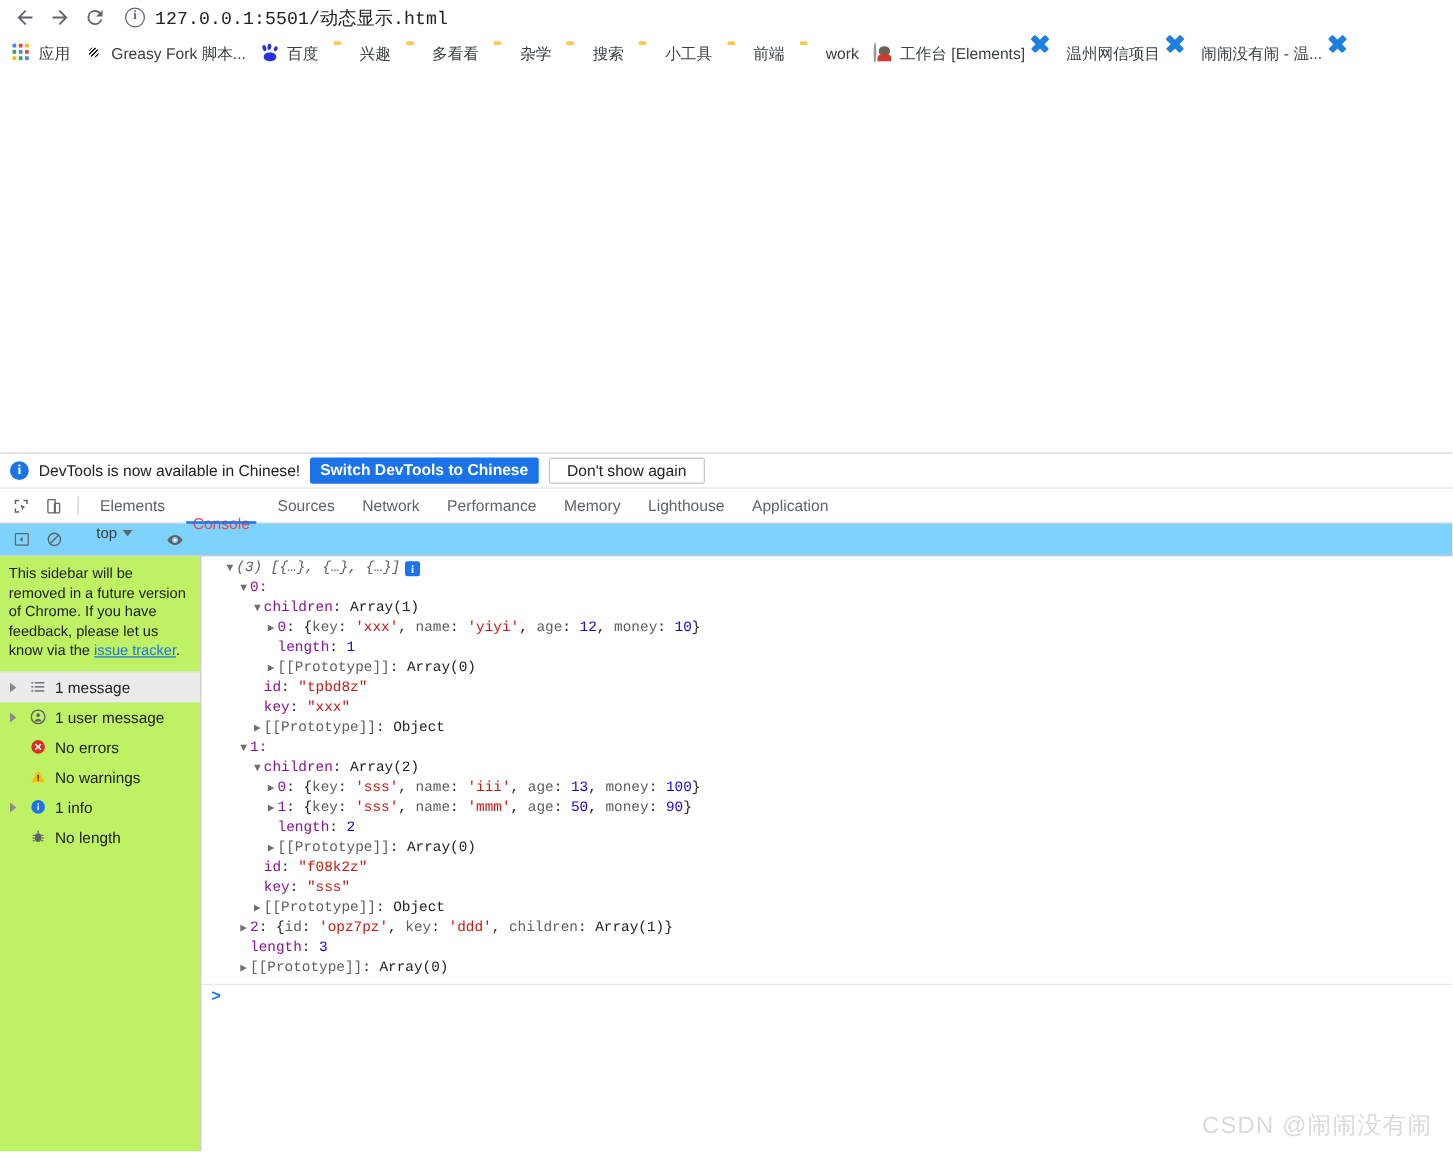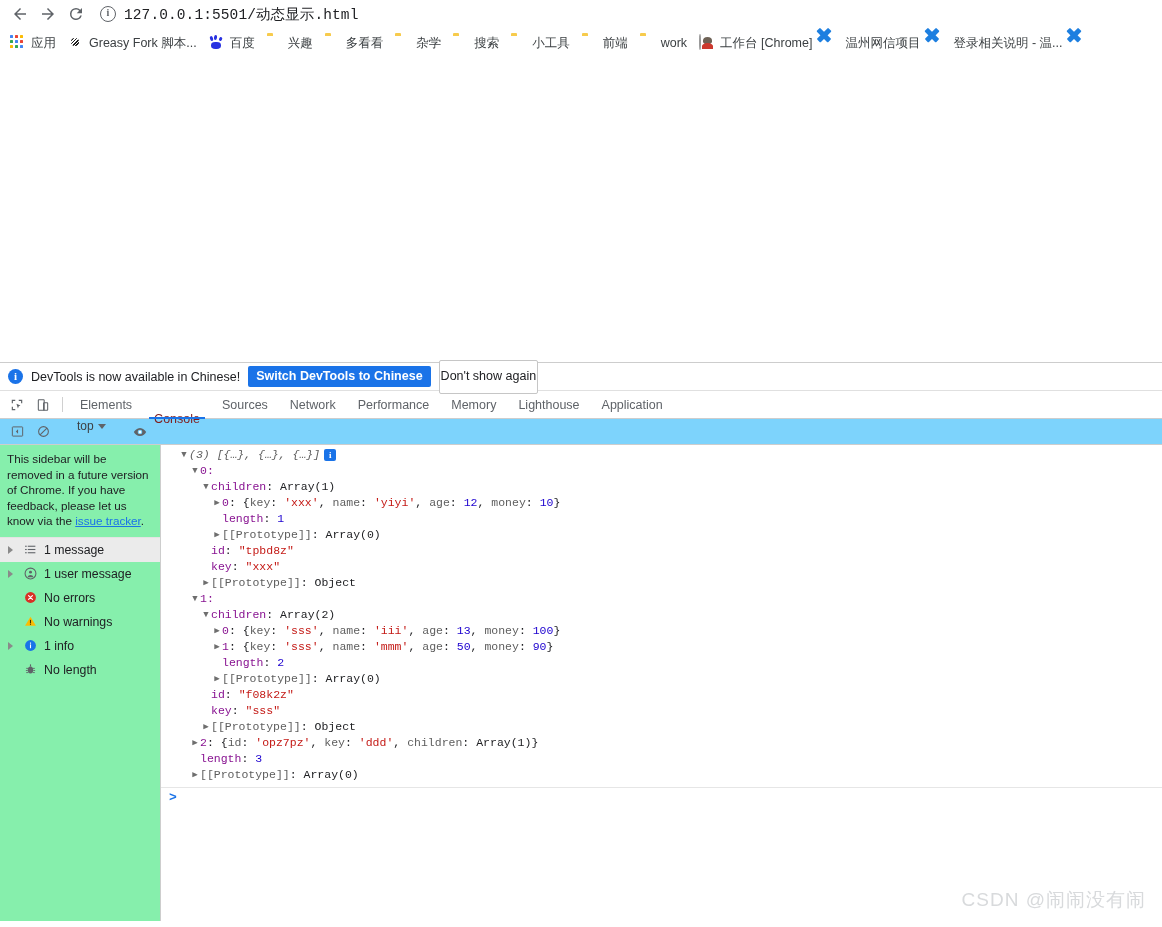--- a/index.html
+++ b/index.html
@@ -108,38 +108,38 @@
     font-family:"Liberation Serif", serif; flex:0 0 auto;
   }
   .notice-text { font-size:12.5px; color:#202124; }
   .btn-blue {
     background:#1a73e8; color:#fff; font-size:12.5px; font-weight:700;
     border:none; border-radius:2px; padding:3px 8px; height:21px; line-height:15px;
     cursor:pointer; white-space:nowrap;
   }
   .btn-plain {
     background:#fff; color:#202124; font-size:12.5px;
-    border:1px solid #c6c6c6; border-radius:2px; padding:3px 1px; height:34px; line-height:15px;
+    border:1px solid #c6c6c6; border-radius:2px; padding:3px 14px; height:21px; line-height:15px;
     cursor:pointer; white-space:nowrap;
   }
 
   .dt-tabbar {
     height: 27px; display:flex; align-items:stretch;
     background:#ffffff; border-bottom: 1px solid #cdcdcd; padding-left: 4px;
   }
   .dt-tool-ico {
     width:26px; display:flex; align-items:center; justify-content:center; color:#5f6368;
   }
   .dt-sep { width:1px; background:#d0d0d0; margin: 6px 6px; flex:0 0 auto; }
   .dt-tab {
     display:flex; align-items:center; padding: 0 11px;
     font-size:12.5px; color:#5f6368; white-space:nowrap; cursor:pointer;
     position:relative;
   }
-  .dt-tab.active { color:#7f1d1d;margin-top:28px; }
+  .dt-tab.active { color:#ef4444;margin-top:28px; }
   .dt-tab.active:after {
     content:""; position:absolute; left:6px; right:6px; bottom:0; height:2px; background:#1a73e8;
   }
 
   .console-toolbar {
     height: 25px; display:flex; align-items:flex-start; gap:0;
     background:#7dd3fc; border-bottom:1px solid #cdcdcd; padding-left:4px;
   }
   .ct-btn { width:26px; height:25px; display:flex; align-items:center; justify-content:center; color:#5f6368; cursor:pointer; }
   .ct-ctx {
@@ -153,21 +153,21 @@
     font-size:12px; color:#202124; padding: 0 6px; box-sizing:border-box;
     font-family:"Liberation Sans", sans-serif; outline:none; background:#fff;
   }
   .filter-input::placeholder { color: #5f6368; }
 
   .console-body { display:flex; height: 476px; }
 
   
   .dt-sidebar {
     width: 160px; flex:0 0 160px; border-right:1px solid #cdcdcd;
-    background:#86efac; font-size:12px; color:#202124; overflow:hidden;
+    background:#bef264; font-size:12px; color:#202124; overflow:hidden;
   }
   .sidebar-notice {
     padding: 6px 7px 8px 7px; line-height: 15.5px; color:#202124;
     border-bottom: 1px solid #e3e3e3; font-size:11.7px;
   }
   .sidebar-notice a { color:#1a73e8; text-decoration:underline; }
   .sb-row {
     display:flex; align-items:center; height:24px; padding-left:4px; gap:5px;
     font-size:12.3px; color:#202124; cursor:pointer; white-space:nowrap;
   }
@@ -296,31 +296,31 @@
       <span class="ico"><span class="folder"></span></span>
       <span class="bm-label">前端</span>
     </div>
     <div class="bm">
       <span class="ico"><span class="folder"></span></span>
       <span class="bm-label">work</span>
     </div>
 
     <div class="bm">
       <span class="ico"><span class="jk-ico"></span></span>
-      <span class="bm-label">工作台 [Chrome]</span>
+      <span class="bm-label">工作台 [Elements]</span>
     </div>
 
     <div class="bm">
       <span class="ico"><span class="x-ico"></span></span>
       <span class="bm-label">温州网信项目</span>
     </div>
 
     <div class="bm">
       <span class="ico"><span class="x-ico"></span></span>
-      <span class="bm-label">登录相关说明 - 温...</span>
+      <span class="bm-label">闹闹没有闹 - 温...</span>
     </div>
 
     <div class="bm">
       <span class="ico"><span class="x-ico"></span></span>
     </div>
   </div>
 
   <div class="page-viewport"></div>
 
   <div class="devtools">

